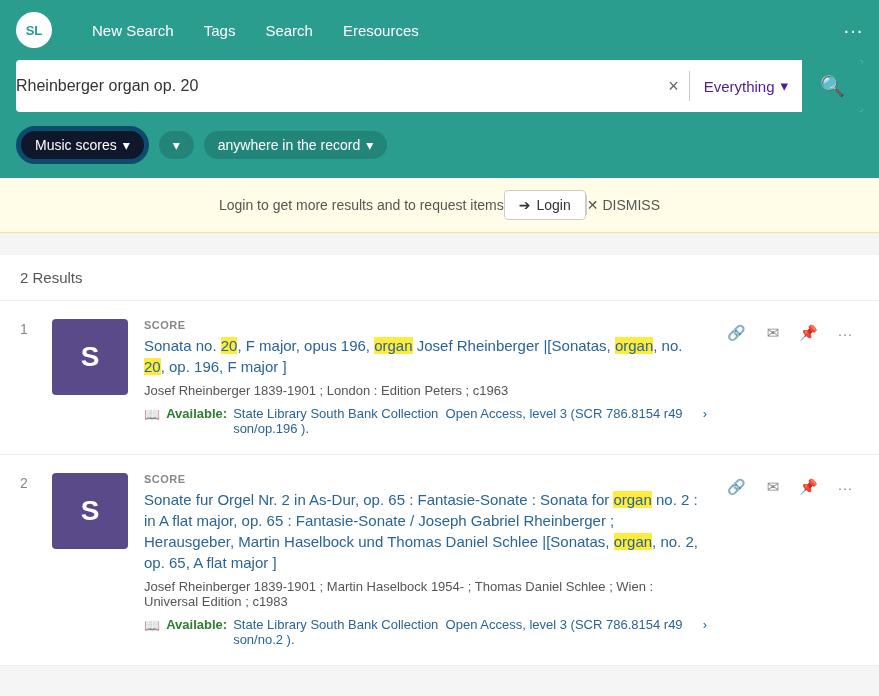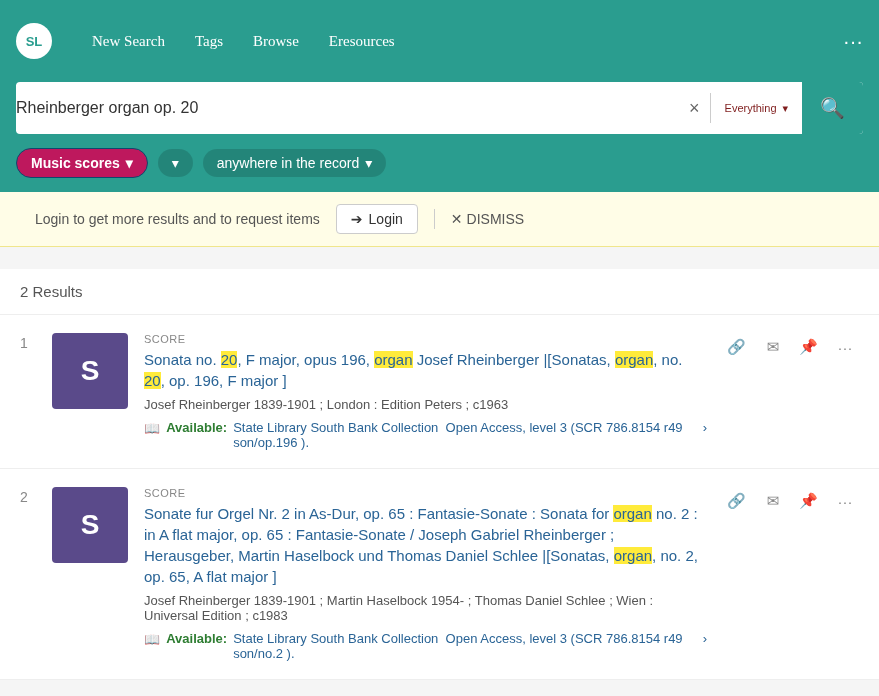--- a/index.html
+++ b/index.html
@@ -4,21 +4,21 @@
   <style>
     * { box-sizing: border-box; margin: 0; padding: 0; }
     body { font-family: Arial, sans-serif; font-size: 14px; background: #f5f5f5; width: 879px; }
 
     
     .header {
       background: #2a9d8f;
       display: flex;
       align-items: center;
       padding: 0 16px;
-      height: 82px;
+      height: 60px;
     }
     .logo-area {
       display: flex;
       align-items: center;
       gap: 8px;
       margin-right: 40px;
     }
     .logo-circle {
       width: 36px;
       height: 36px;
@@ -34,21 +34,20 @@
     .logo-text {
       color: white;
       font-size: 22px;
       font-weight: bold;
     }
     .nav-items {
       display: flex;
       align-items: center;
       gap: 30px;
       flex: 1;
-      font-family: Liberation Serif, serif;
     }
     .nav-item {
       color: white;
       font-size: 15px;
       cursor: pointer;
       text-decoration: none;
     }
     .nav-dots {
       color: white;
       font-size: 20px;
@@ -86,22 +85,22 @@
     }
     .search-divider {
       width: 1px;
       height: 30px;
       background: #ccc;
     }
     .search-scope {
       display: flex;
       align-items: center;
       padding: 8px 14px;
-      font-size: 11px;
-      color: #7f1d1d;
+      font-size: 15px;
+      color: #4c1d95;
       cursor: pointer;
       gap: 6px;
       background: white;
     }
     .search-btn {
       background: #2a9d8f;
       border: none;
       padding: 14px 18px;
       cursor: pointer;
       color: white;
@@ -119,38 +118,37 @@
     .filter-pill {
       display: flex;
       align-items: center;
       gap: 6px;
       padding: 6px 14px;
       border-radius: 20px;
       cursor: pointer;
       font-size: 14px;
     }
     .filter-pill-primary {
-      background: #be185d;
-      color: white;
-      border: 1px solid #0c4a6e;
-      font-weight: bold;
+      background: #0f172a;
+      color: white;
+      border: 5px solid #0c4a6e;
     }
     .filter-pill-secondary {
       background: rgba(0,0,0,0.15);
       color: white;
       border: none;
     }
 
     
     .login-banner {
       background: #fffde7;
       padding: 12px 35px;
       display: flex;
       align-items: center;
-      gap: 16px;
+      justify-content: center;
       border-bottom: 1px solid #f0e68c;
     }
     .login-banner-text {
       color: #555;
       font-size: 14px;
     }
     .login-btn {
       display: flex;
       align-items: center;
       gap: 6px;
@@ -220,20 +218,21 @@
     }
     .result-content {
       flex: 1;
     }
     .result-label {
       font-size: 11px;
       color: #888;
       text-transform: uppercase;
       letter-spacing: 0.5px;
       margin-bottom: 4px;
+      font-weight: bold;
     }
     .result-title {
       font-size: 15px;
       color: #2a6496;
       margin-bottom: 6px;
       line-height: 1.4;
     }
     .result-title .highlight {
       background: #ffeb3b;
       font-weight: normal;
@@ -288,21 +287,21 @@
 
 <div class="header">
   <div class="logo-area">
     <div class="logo-circle">
       <span>SL</span>
     </div>
   </div>
   <div class="nav-items">
     <a class="nav-item">New Search</a>
     <a class="nav-item">Tags</a>
-    <a class="nav-item">Browse</a>
+    <a class="nav-item">Search</a>
     <a class="nav-item">Eresources</a>
   </div>
   <span class="nav-dots">···</span>
 </div>
 
 <div class="search-area">
   <div class="search-box">
     <input class="search-input" type="text" value="Rheinberger organ op. 20" style="">
     <button class="search-clear">×</button>
     <div class="search-divider"></div>

